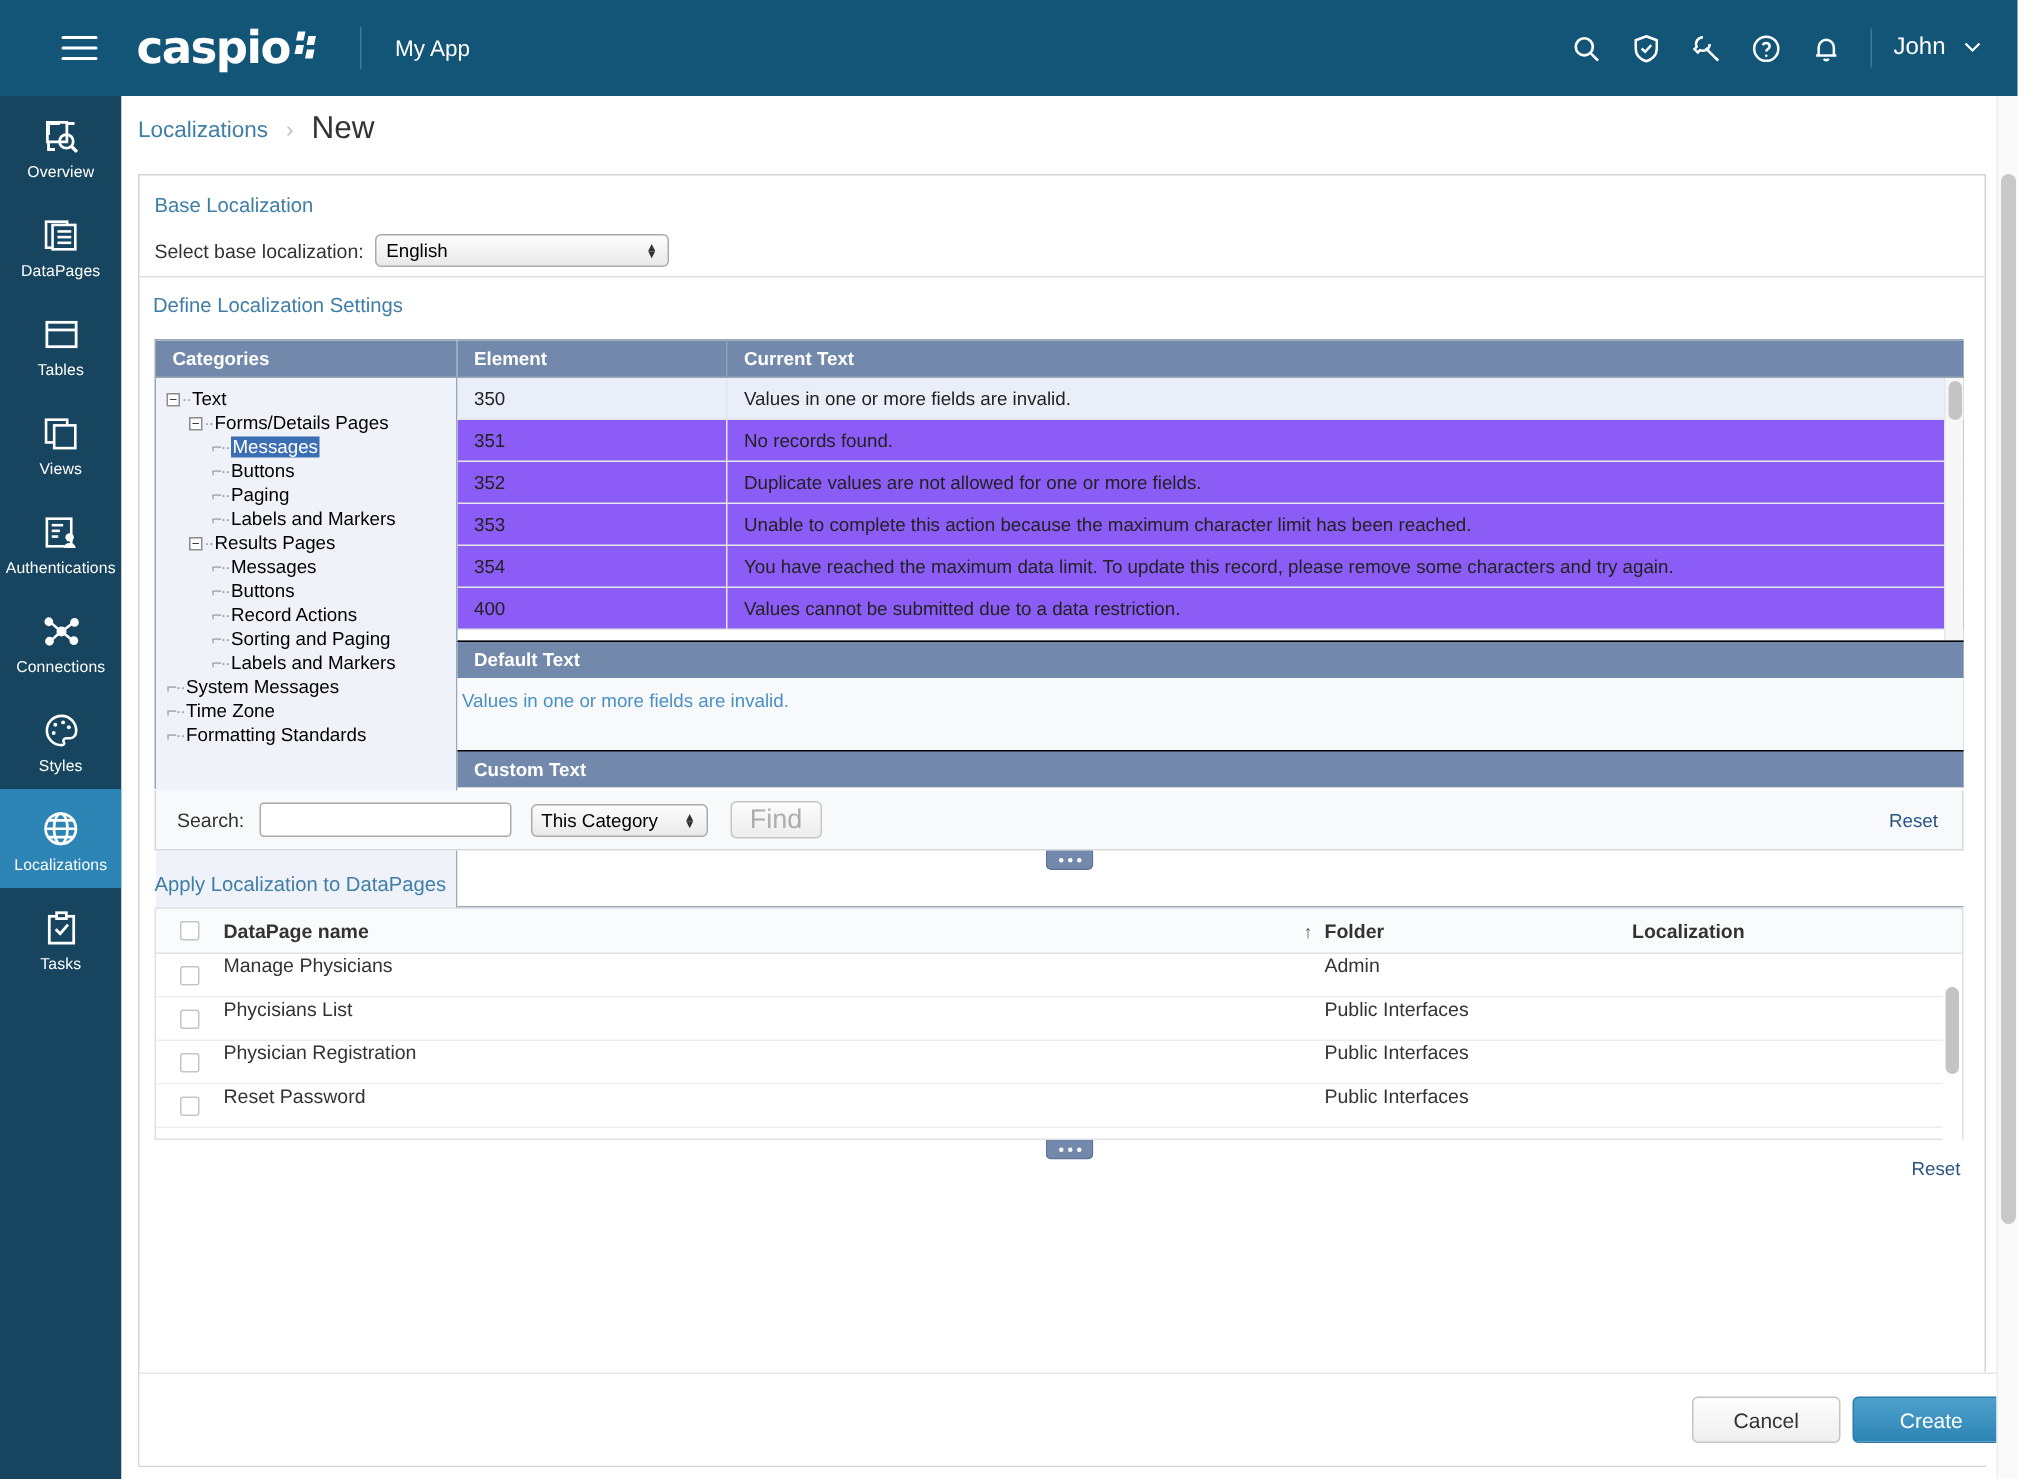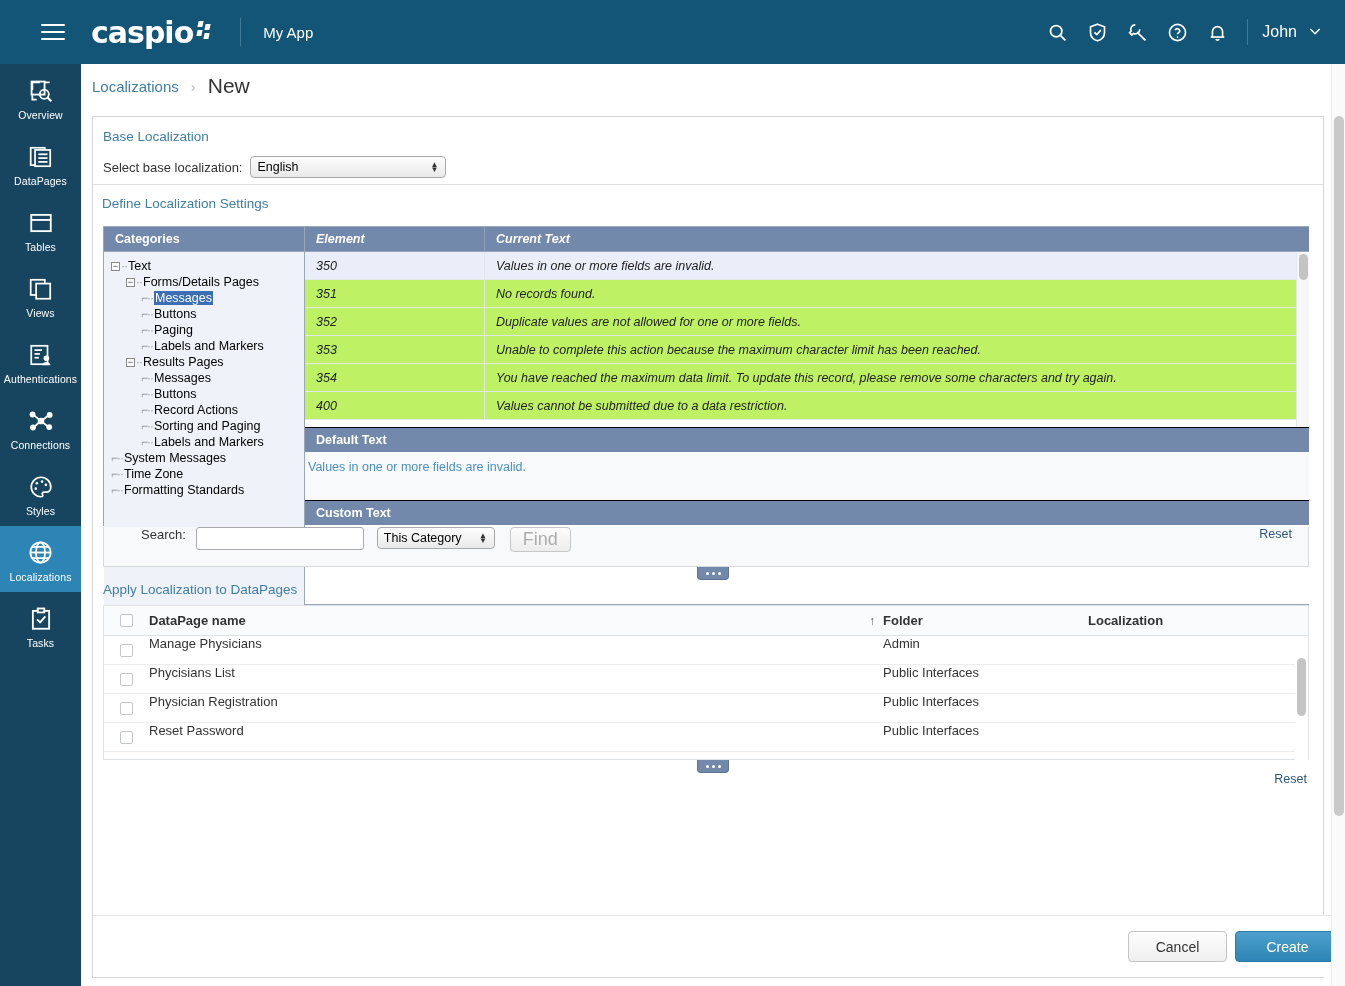--- a/index.html
+++ b/index.html
@@ -113,43 +113,43 @@
   .tbox { width:9px; height:9px; border:1px solid #8b8b8b; background:#fff; display:inline-flex;
           align-items:center; justify-content:center; font-size:9px; line-height:7px; color:#333; margin-right:1px; flex:0 0 auto; }
   .tdash { color:#9aa0a6; letter-spacing:-1px; margin-right:1px; font-size:12px; }
   .tlabel { }
   .tlabel.sel { background:#3c6eb4; color:#fff; padding:0 1px; }
   .ind1 { padding-left:0px; }
   .ind2 { padding-left:15px; }
   .ind3 { padding-left:30px; }
 
   
-  #elem-grid { position:absolute; left:201px; top:0; width:1004px; height:172px;font-style:italic; }
+  #elem-grid { position:absolute; left:201px; top:0; width:1004px; height:172px; }
   #elem-grid .grid-head { border-bottom:1px solid #9aa7b5; }
   .eg-c1 { width:179px; padding-left:11px; }
   .eg-c2 { padding-left:11px; border-left:1px solid #90a0b8; height:25px; display:flex; align-items:center; flex:1; }
   #elem-rows { height:175px; overflow:hidden; position:relative; }
-  .erow { display:flex; height:28px; align-items:center; border-bottom:1px solid #e3e6ea; font-size:12.5px; color:#222; background:#bef264; }
+  .erow { display:flex; height:28px; align-items:center; border-bottom:1px solid #e3e6ea; font-size:12.5px; color:#222; background:#8b5cf6; }
   .erow.sel { background:#eaeef8; }
   .erow .c1 { width:179px; padding-left:11px; }
   .erow .c2 { padding-left:11px; border-left:1px solid #e3e6ea; height:28px; display:flex; align-items:center; flex:1; }
   .vscroll { position:absolute; right:0; top:0; width:13px; height:100%; background:#f7f7f7; border-left:1px solid #e3e6ea; }
   .vscroll .thumb { position:absolute; left:2px; width:9px; border-radius:5px; background:#c4c4c4; }
 
   
   #default-head, #custom-head { padding-left:11px; border-top:1px solid #000000; }
   #default-body { height:48px; background:#f8f9fa; padding:8px 0 0 3px; font-size:12.5px; color:#4a90c4; }
   #custom-body { height:80px; background:#fff; padding:8px 0 0 3px; font-size:12.5px; color:#000; border-bottom:1px solid #9aa7b5;}
   #rightcol { position:absolute; left:201px; top:200px; width:1004px; height:209px; }
 
   
   #search-row {
     position:absolute; left:10px; top:410px; width:1206px; height:40px;
     border:1px solid #d7dadd; border-top:none; background:#f8f9fa;
-    display:flex; padding-left:37px;
+    display:flex; align-items:center; padding-left:14px;
   }
   #search-label { font-size:13px; color:#333; margin-right:10px; }
   #search-input {
     width:168px; height:23px; border:1px solid #a9a9a9; border-radius:3px;
     background:#fff; font-size:12.5px; padding:0 5px; font-family:"Liberation Sans", sans-serif;
   }
   #cat-select { width:118px; margin-left:13px; }
   #find-btn {
     margin-left:15px; width:61px; height:25px; border:1px solid #c6c6c6; border-radius:4px;
     background:linear-gradient(#fcfcfc,#ededed); color:#adadad; font-size:18px;

